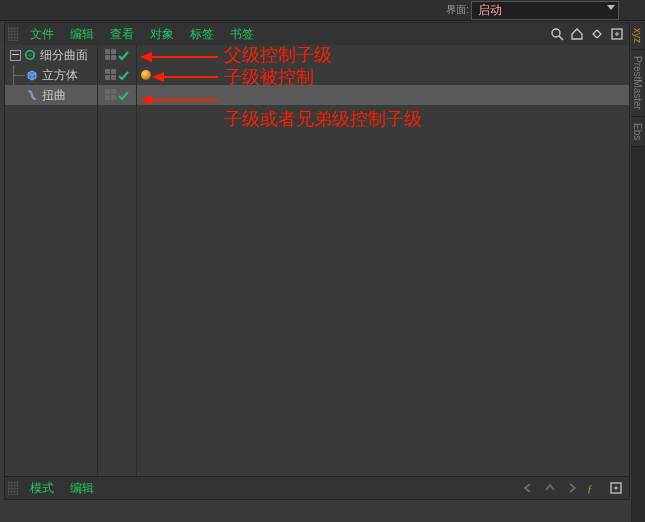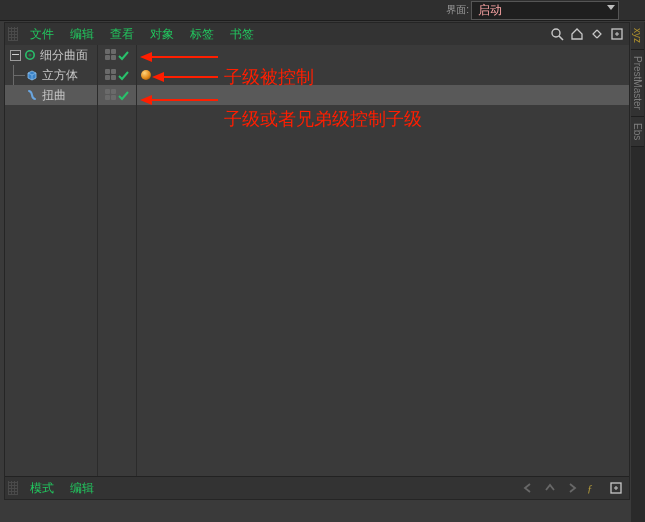--- a/index.html
+++ b/index.html
@@ -241,20 +241,21 @@
           </span>
       </div>
     </div>
 
   </div>
 
   <div class="arrow" style="left:140px;top:52px;width:78px;height:10px">
     <div class="head" style="left:0;top:0"></div>
     <div class="shaft" style="left:10px;top:4px;width:68px"></div>
   </div>
+  <div class="annot" style="left:224px;top:43px">父级控制子级</div>
 
   <div class="arrow" style="left:152px;top:72px;width:66px;height:10px">
     <div class="head" style="left:0;top:0"></div>
     <div class="shaft" style="left:10px;top:4px;width:56px"></div>
   </div>
   <div class="annot" style="left:224px;top:65px">子级被控制</div>
 
   <div class="arrow" style="left:140px;top:95px;width:78px;height:10px">
     <div class="head" style="left:0;top:0"></div>
     <div class="shaft" style="left:10px;top:4px;width:68px"></div>

